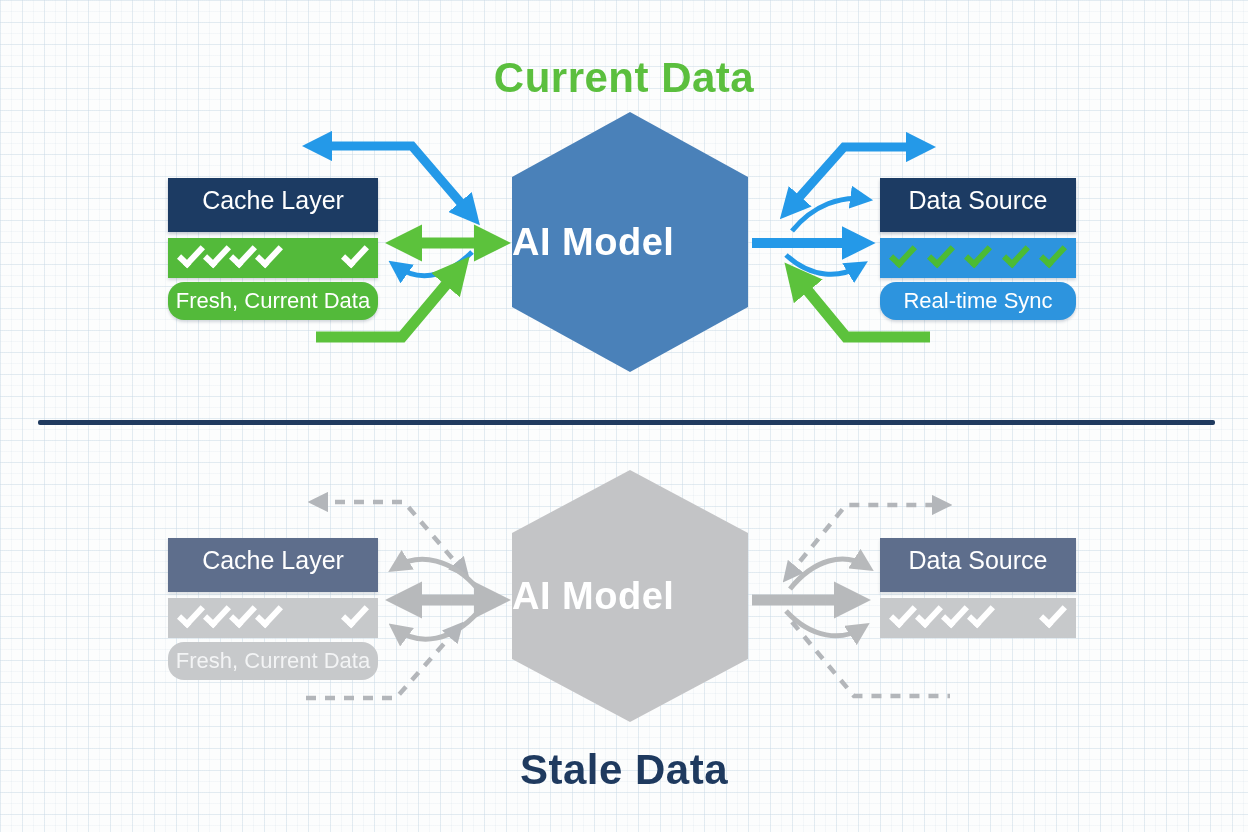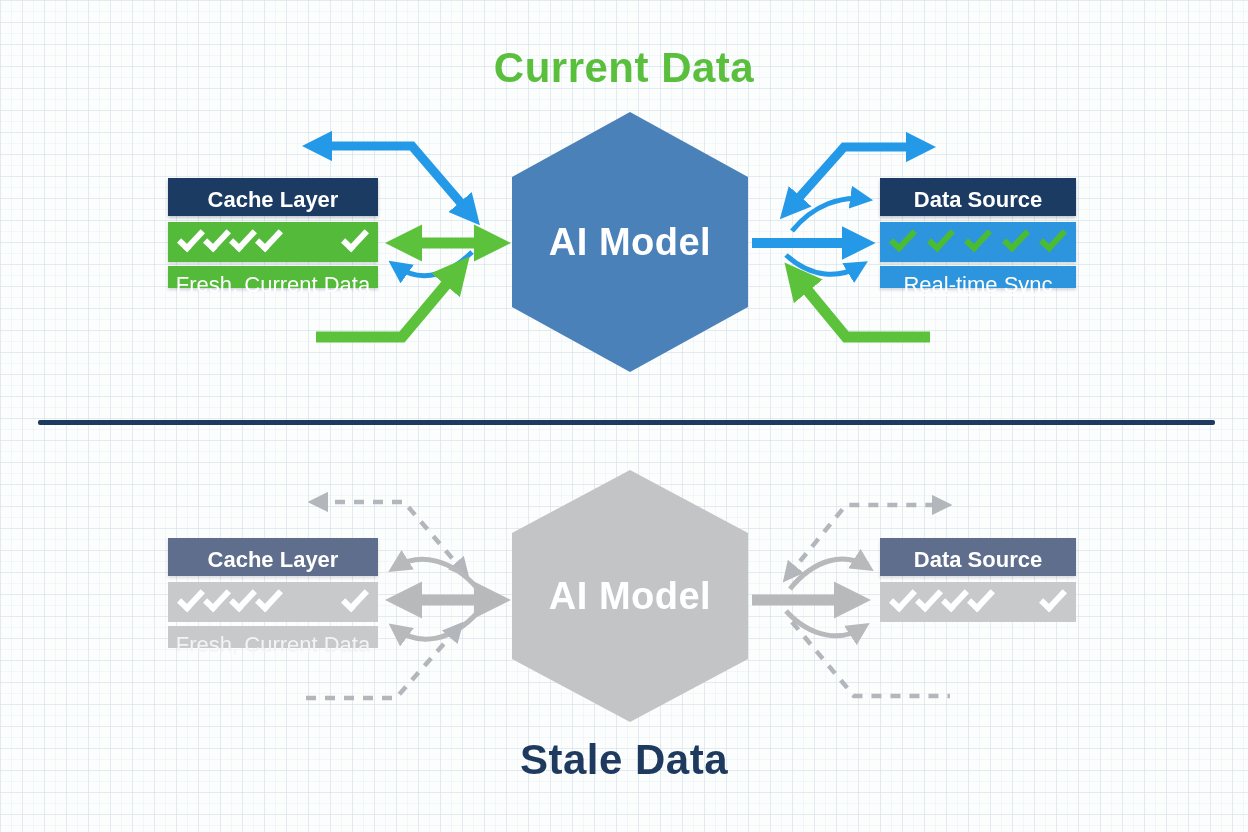--- a/index.html
+++ b/index.html
@@ -11,64 +11,64 @@
     background-color:#fcfdfd;
     background-image:
       linear-gradient(to right, rgba(208,223,233,0.20) 1px, transparent 1px),
       linear-gradient(to bottom, rgba(208,223,233,0.20) 1px, transparent 1px),
       linear-gradient(to right, rgba(196,215,228,0.38) 1px, transparent 1px),
       linear-gradient(to bottom, rgba(196,215,228,0.38) 1px, transparent 1px);
     background-size:11px 11px,11px 11px,22px 22px,22px 22px;
   }
   .title{
     position:absolute;left:0;width:100%;
-    text-align:center;font-weight:700;font-size:42px;letter-spacing:0.5px;
+    text-align:center;font-weight:700;font-size:42px;letter-spacing:0.5px;margin-top:10px;
   }
   #title-top{top:44px;color:var(--green_title);}
   #title-bottom{top:736px;color:var(--navy);}
 
   .hex{
     position:absolute;width:236px;
     clip-path:polygon(50% 0,100% 25%,100% 75%,50% 100%,0 75%,0 25%);
-    display:flex;align-items:center;justify-content:center;
+    display:flex;align-items:center;
     color:#ffffff;font-weight:700;font-size:38px;letter-spacing:0.5px;
   }
   #hex-top{left:512px;top:112px;height:260px;background:var(--hex_blue);}
   #hex-bottom{left:512px;top:470px;height:252px;background:var(--hex_gray);}
 
   .infobox{position:absolute;width:210px;display:flex;flex-direction:column;}
   .infobox .hdr{
-    height:38px;line-height:44px;text-align:center;color:#fff;
-    font-weight:700;font-size:22px;box-shadow:0 2px 3px rgba(20,40,70,0.25);
+    height:54px;line-height:44px;text-align:center;color:#fff;
+    font-weight:400;font-size:25px;box-shadow:0 2px 3px rgba(20,40,70,0.25);
   }
   .infobox .gap1{height:6px;} .infobox .gap2{height:4px;}
   .infobox .checks{height:40px;display:flex;align-items:center;box-shadow:0 2px 3px rgba(20,40,70,0.18);}
   .infobox .lbl{
-    height:22px;line-height:38px;text-align:center;color:#fff;
-    font-size:22px;box-shadow:0 2px 3px rgba(20,40,70,0.18);
+    height:38px;line-height:38px;text-align:center;color:#fff;
+    font-size:22px;box-shadow:0 2px 3px rgba(20,40,70,0.18);border-radius:16px;
   }
   .check{
     display:inline-block;width:14px;height:26px;box-sizing:border-box;
     border-right:6px solid #fff;border-bottom:6px solid #fff;
     transform:rotate(43deg);margin-top:-9px;
   }
   
   .checks.cache{padding:0 16px;gap:12px;}
   .checks.cache .check:last-child{margin-left:auto;}
   
   .checks.source{padding:0 16px;justify-content:space-between;}
 
   #box-cache-top{left:168px;top:178px;}
   #box-source-top{left:880px;top:178px;width:196px;}
   #box-cache-bottom{left:168px;top:538px;}
   #box-source-bottom{left:880px;top:538px;width:196px;}
 
   #box-cache-top .hdr,#box-source-top .hdr{background:var(--navy_header);}
   #box-cache-top .checks,#box-cache-top .lbl{background:var(--row_green);}
-  #box-source-top .checks,#box-source-top .lbl{background:var(--row_blue);text-decoration:underline;}
+  #box-source-top .checks,#box-source-top .lbl{background:var(--row_blue);}
   #box-source-top .check{border-color:var(--check_green);}
 
   #box-cache-bottom .hdr,#box-source-bottom .hdr{background:var(--slate_header);box-shadow:0 2px 3px rgba(20,40,70,0.15);}
   #box-cache-bottom .checks,#box-cache-bottom .lbl,
   #box-source-bottom .checks,#box-source-bottom .lbl{background:var(--row_gray);box-shadow:none;}
   #box-cache-bottom .lbl,#box-source-bottom .lbl{color:#f3f4f5;}
 
   #divider{
     position:absolute;left:38px;top:420px;width:1177px;height:5px;
     background:var(--navy);border-radius:2px;

